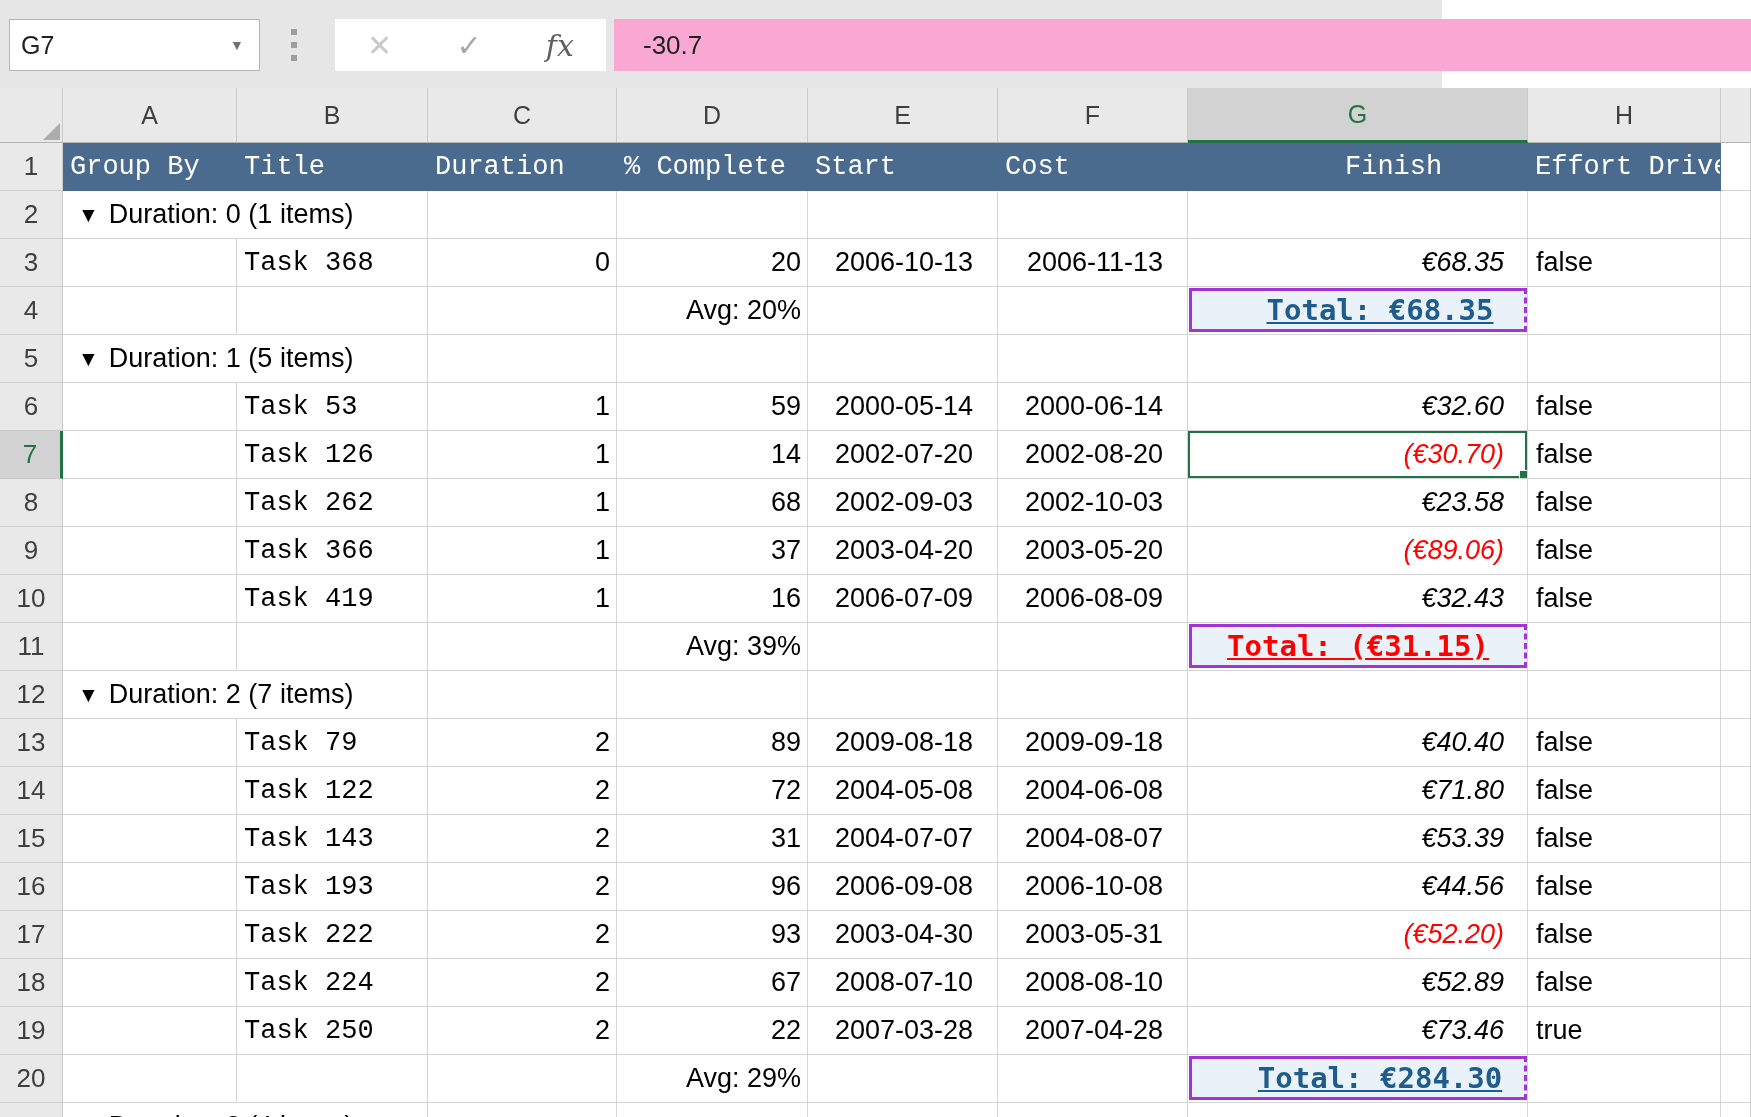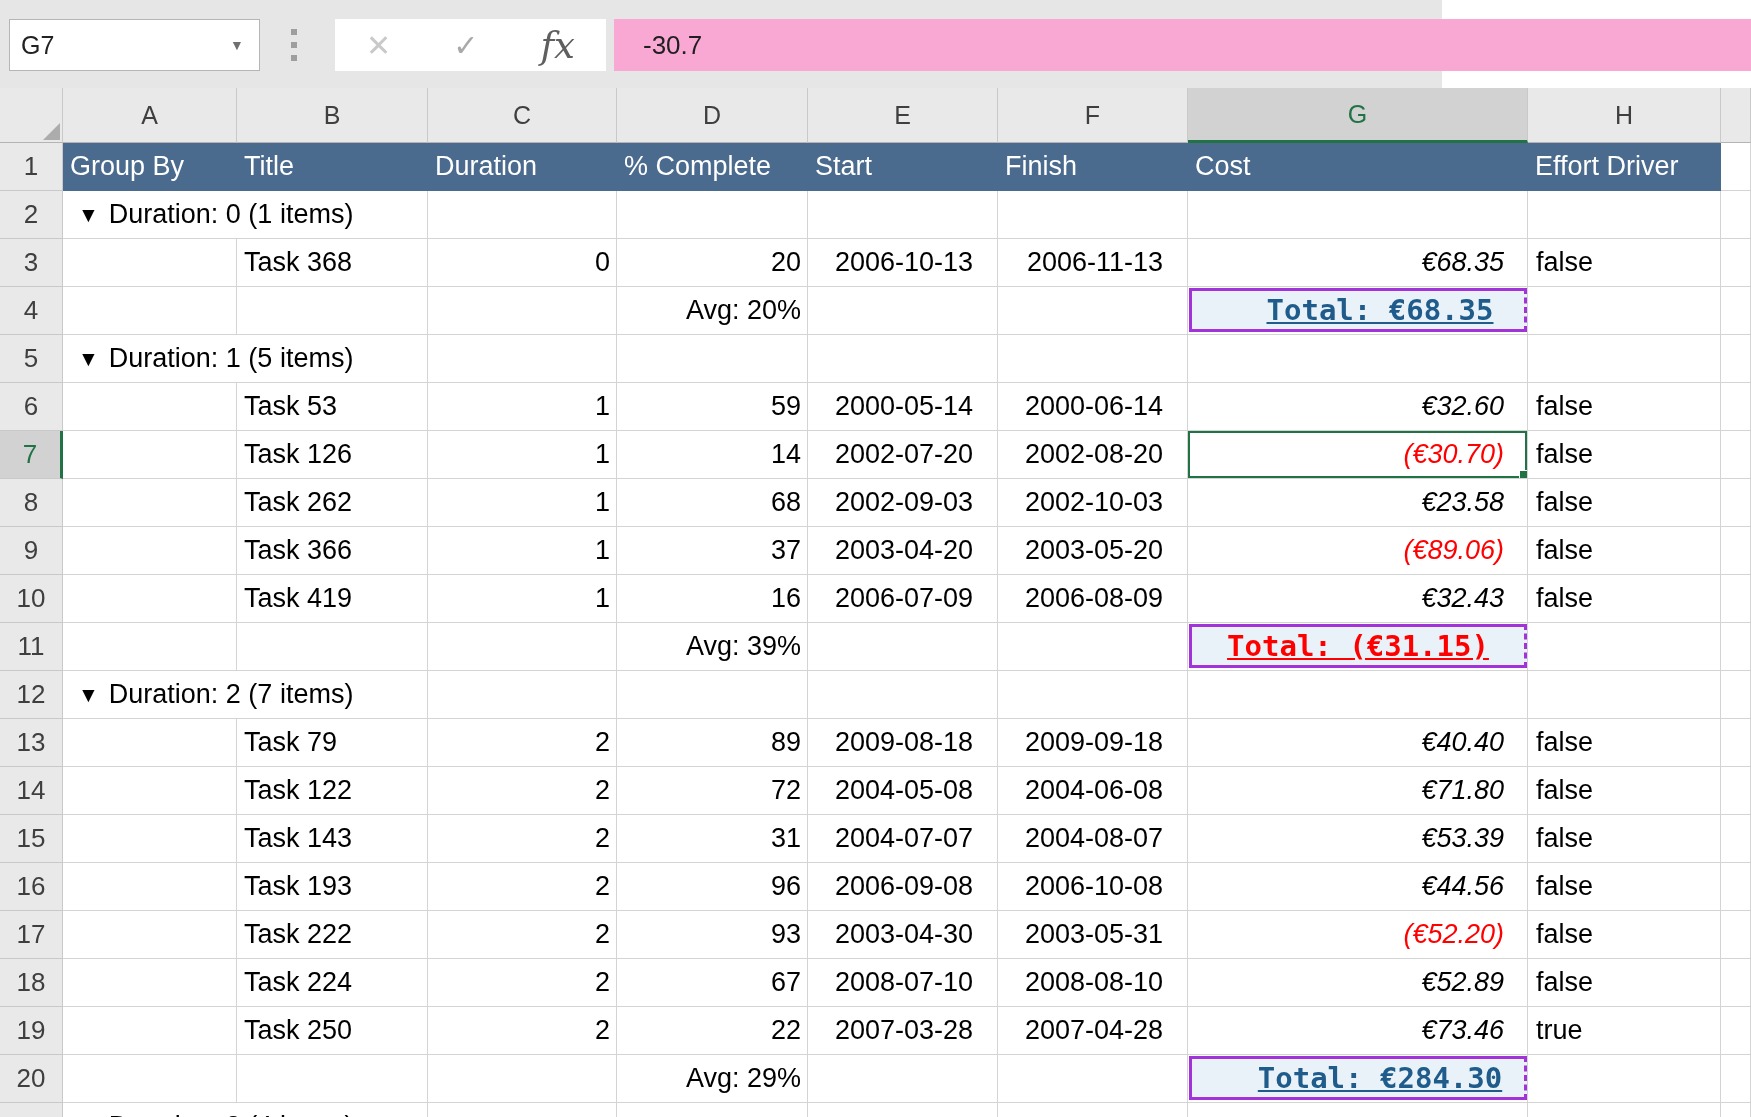--- a/index.html
+++ b/index.html
@@ -13,21 +13,21 @@
   .namebox{position:absolute;left:9px;top:19px;width:251px;height:52px;background:#fff;
     border:1px solid #B5B5B5;display:flex;align-items:center;}
   .namebox .ref{flex:1;padding-left:11px;font-size:25px;color:#222;}
   .namebox .dd{width:44px;text-align:center;color:#707070;font-size:14px;}
   .sepdots{position:absolute;left:291px;top:29px;display:flex;flex-direction:column;gap:7px;}
   .sepdots i{width:6px;height:6px;background:#9E9E9E;}
   .btnpanel{position:absolute;left:335px;top:19px;width:271px;height:52px;background:#fff;
     display:flex;align-items:center;justify-content:space-around;}
   .icon-cancel{font-size:30px;color:var(--cancel-gray,#C9C9C9);}
   .icon-enter{font-size:30px;color:var(--enter-gray,#A9A9A9);}
-  .icon-fx{font-family:"DejaVu Serif",serif;font-style:italic;font-size:37px;color:#5F5F5F;}
+  .icon-fx{font-family:"DejaVu Serif",serif;font-style:italic;font-size:30px;color:#5F5F5F;}
   .formulafield{position:absolute;left:614px;top:19px;width:1137px;height:52px;background:#f9a8d4;
     display:flex;align-items:center;padding-left:29px;font-size:26px;color:#1f1f1f;}
 
   
   #sheet{position:absolute;left:0;top:88px;width:1751px;height:1029px;background:#fff;}
   .hdr-band{display:flex;height:55px;}
   .hdr-cell{background:var(--header-band-bg,#E9E9E9);border-right:1px solid #C9C9C9;border-bottom:1px solid #B4B4B4;
     display:flex;align-items:center;justify-content:center;font-size:25px;color:#3f3f3f;}
   .hdr-cell.sel{background:var(--header-selected-bg,#D2D2D2);color:var(--selection-green,#217346);
     border-bottom:3px solid var(--selection-green,#217346);}
@@ -49,21 +49,21 @@
     font-size:27px;color:#000;display:flex;align-items:center;white-space:nowrap;overflow:hidden;position:relative;}
   .col-a{width:174px}.col-b{width:191px}.col-c{width:189px}.col-d{width:191px}.col-e{width:190px}
   .col-f{width:190px}.col-g{width:340px}.col-h{width:193px}.col-i{width:30px}.col-ab{width:365px}
 
   .row-head .cell{background:var(--header-blue,#4A6B8E);color:#fff;
     border-right-color:var(--header-blue,#4A6B8E);border-bottom-color:var(--header-blue,#4A6B8E);}
   .row-head .cell.col-i{background:#fff;border-right-color:var(--grid,#D4D4D4);border-bottom-color:var(--grid,#D4D4D4);}
 
   .al{justify-content:flex-start;padding-left:8px;}
   .ar{justify-content:flex-end;padding-right:24px;}
-  .pad7{padding-left:7px;}
+  .pad7{padding-left:7px;font-family:Liberation Mono, monospace;}
   .num{justify-content:flex-end;padding-right:6px;}
   .cost{justify-content:flex-end;padding-right:23px;font-style:italic;}
   .cost.neg{color:var(--negative-red,#FF0000);}
   .grp .tri{font-size:21px;margin:0 10px 0 7px;}
 
   .totalbox{position:absolute;top:1px;left:1px;right:0;bottom:2px;background:var(--total-fill,#E9F2F9);
     border:3px solid var(--total-border-purple,#A133D9);border-right-style:dashed;
     display:flex;align-items:center;justify-content:center;
     font-family:"DejaVu Sans Mono",monospace;font-weight:bold;font-size:29px;text-decoration:underline;}
   .totalbox.pos{color:var(--total-text-blue,#1F5C8B);padding-left:44px;}
@@ -115,22 +115,22 @@
         <div class="hdr-cell col-i"></div>
       </div>
     <div id="sheet-body">
         <div class="row row-head">
           <div class="rownum">1</div>
           <div class="cell col-a al pad7">Group By</div>
           <div class="cell col-b al pad7">Title</div>
           <div class="cell col-c al pad7">Duration</div>
           <div class="cell col-d al pad7">% Complete</div>
           <div class="cell col-e al pad7">Start</div>
+          <div class="cell col-g al pad7">Cost</div>
           <div class="cell col-f al pad7">Finish</div>
-          <div class="cell col-g al pad7">Cost</div>
           <div class="cell col-h al pad7">Effort Driver</div>
           <div class="cell col-i"></div>
         </div>
         <div class="row">
           <div class="rownum">2</div>
           <div class="cell col-ab al grp">
             <span class="tri">▼</span>
             <span>Duration: 0 (1 items)</span>
           </div>
           <div class="cell col-c"></div>

